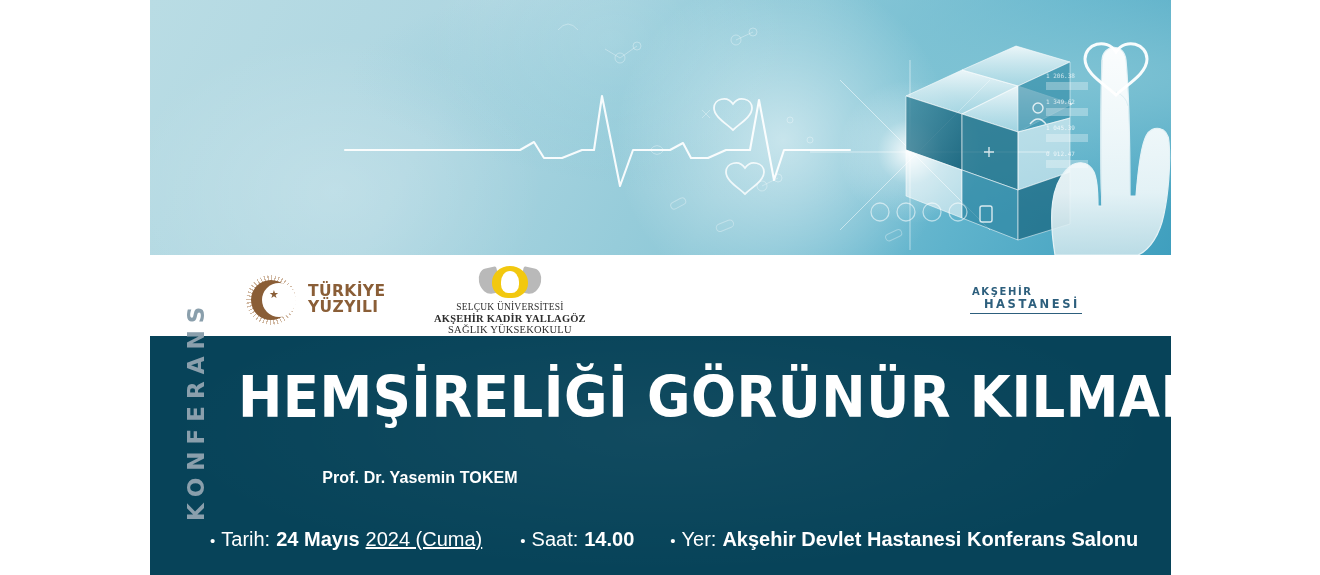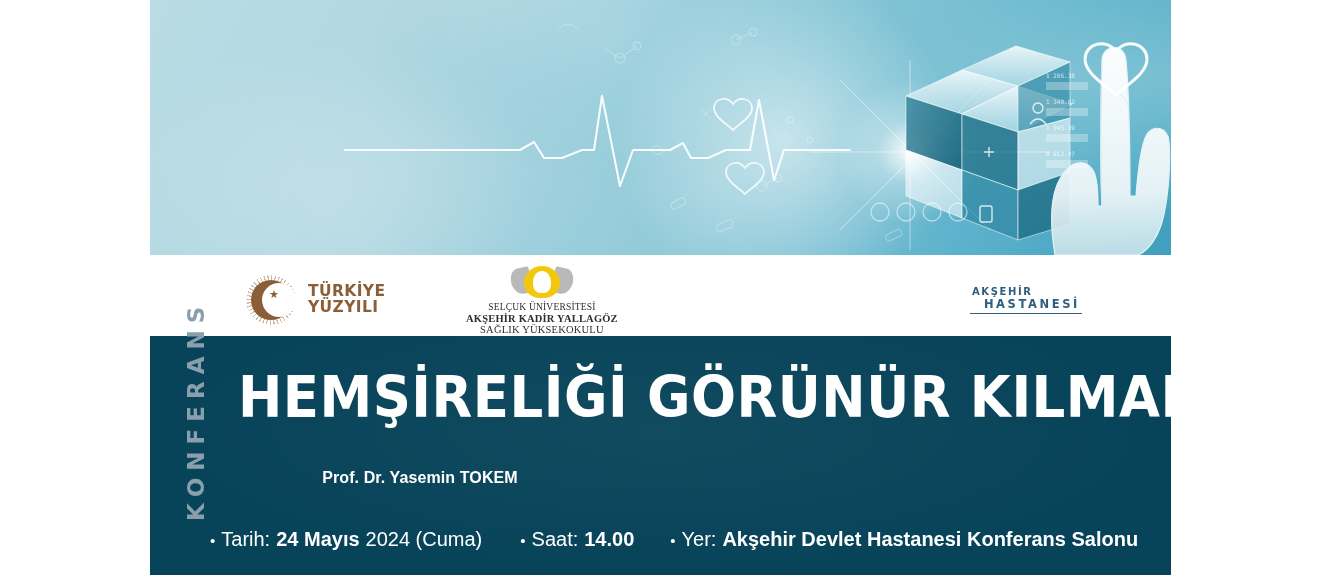--- a/index.html
+++ b/index.html
@@ -63,21 +63,21 @@
     position:absolute;left:30px;top:24px;width:0;height:0;color:#8a5e37;font-size:11px;
   }
   .ty-mark .star::before{content:"★";position:absolute;left:-4px;top:-8px;}
   .ty-text{margin-left:9px;line-height:1.02;}
   .ty-text div{
     font-weight:bold;font-size:15.5px;letter-spacing:.4px;color:#8a5e37;
     font-family:"DejaVu Sans", sans-serif;
   }
 
   
-  .logo-su{left:316px;flex-direction:column;justify-content:center;}
+  .logo-su{left:284px;flex-direction:column;justify-content:center;}
   .su-crest{width:62px;height:36px;position:relative;margin:0 auto;}
   .su-crest .shield{
     position:absolute;left:13px;top:2px;width:36px;height:32px;
     background:#f2c80f;border-radius:50% 50% 45% 45%;
   }
   .su-crest .shield::after{
     content:"";position:absolute;left:9px;top:5px;width:18px;height:22px;
     background:#ffffff;border-radius:50% 50% 40% 40%;
   }
   .su-crest .wingL,.su-crest .wingR{
@@ -189,21 +189,21 @@
 
   .info-bar{
     position:absolute;left:60px;top:192px;width:960px;
     display:flex;align-items:baseline;color:#ffffff;
     font-size:20px;white-space:nowrap;
   }
   .info-item{display:flex;align-items:baseline;}
   .bullet{font-size:15px;margin-right:6px;line-height:1;}
   .lbl{font-weight:normal;margin-right:6px;}
   .strong{font-weight:bold;}
-  .reg{font-weight:normal;}
+  .reg{font-weight:normal;text-decoration:underline;}
   .gap-a{width:38px;}
   .gap-b{width:36px;}
 </style>
 </head>
 <body>
 
 <div class="poster">
 
   <div class="hero">
     <div class="hero-soft"></div>

